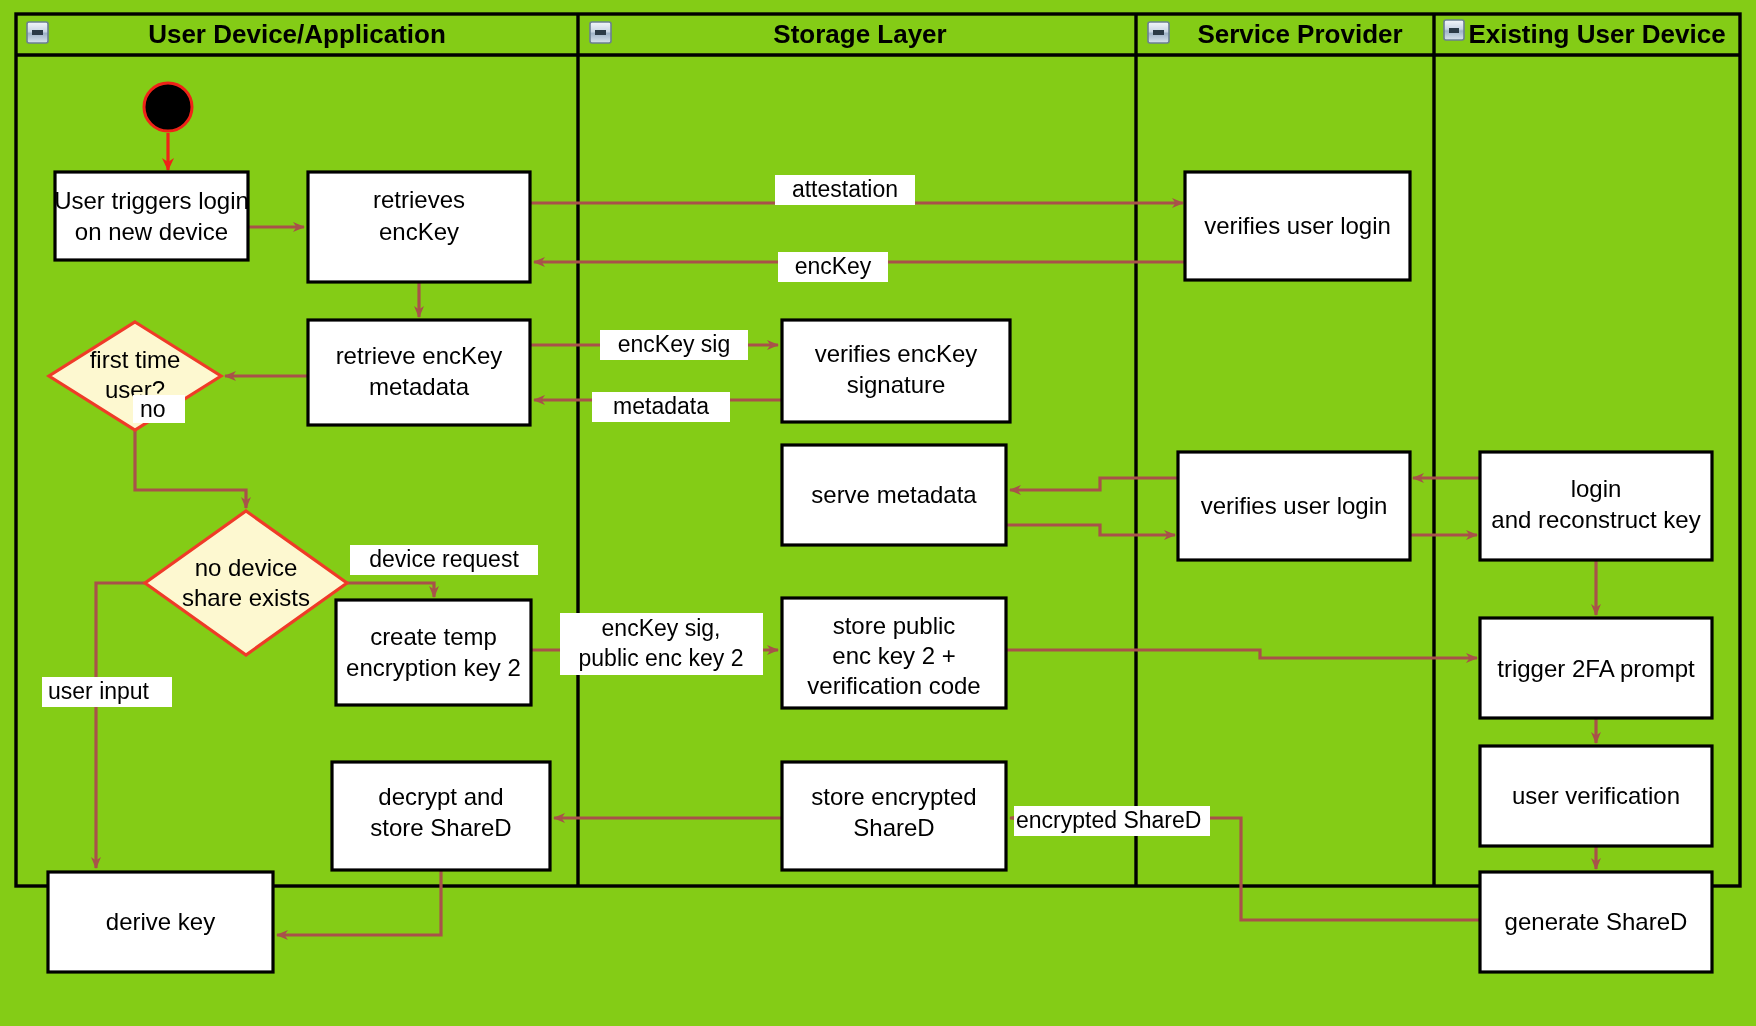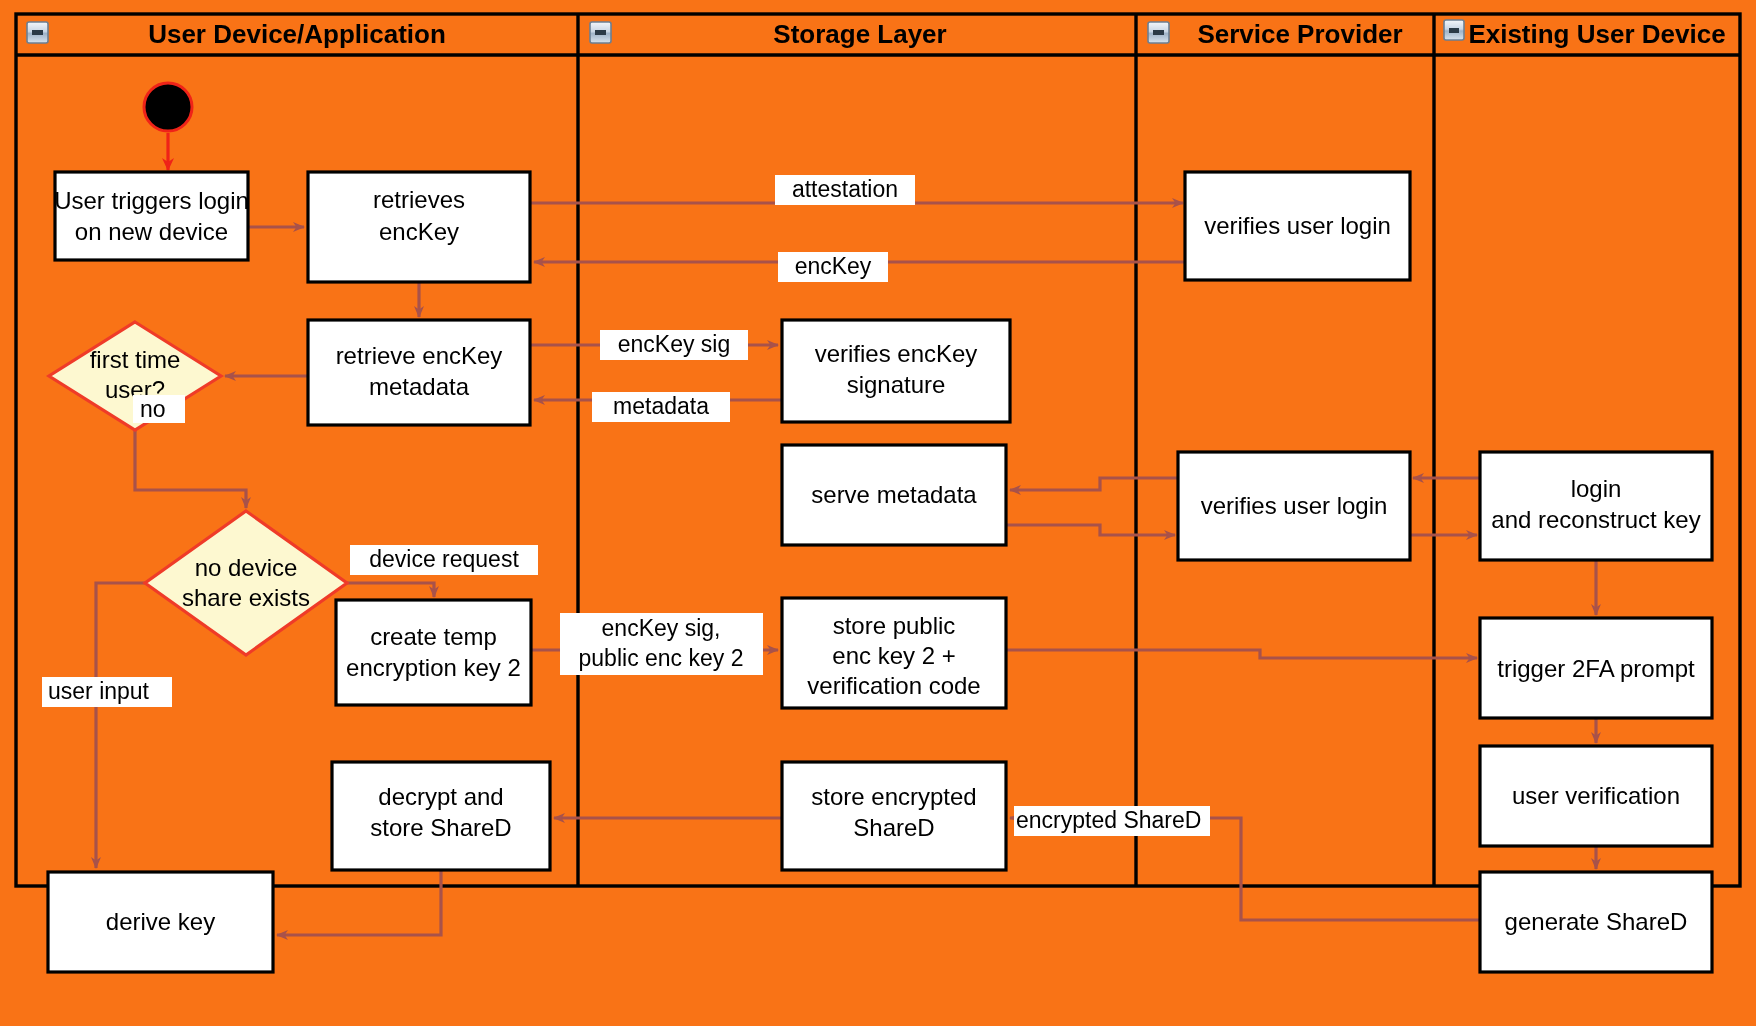--- a/index.html
+++ b/index.html
@@ -5,21 +5,21 @@
   html, body {
     margin: 0;
     padding: 0;
     background: #ffffff;
     font-family: "Liberation Sans", sans-serif;
   }
   #canvas {
     position: relative;
     width: 1756px;
     height: 1026px;
-    background: #f97316;
+    background: #84cc16;
     overflow: hidden;
   }
   svg.layer {
     position: absolute;
     top: 0; left: 0;
     width: 1756px;
     height: 1026px;
   }
   .lane-title {
     font-family: "Liberation Sans", sans-serif;

